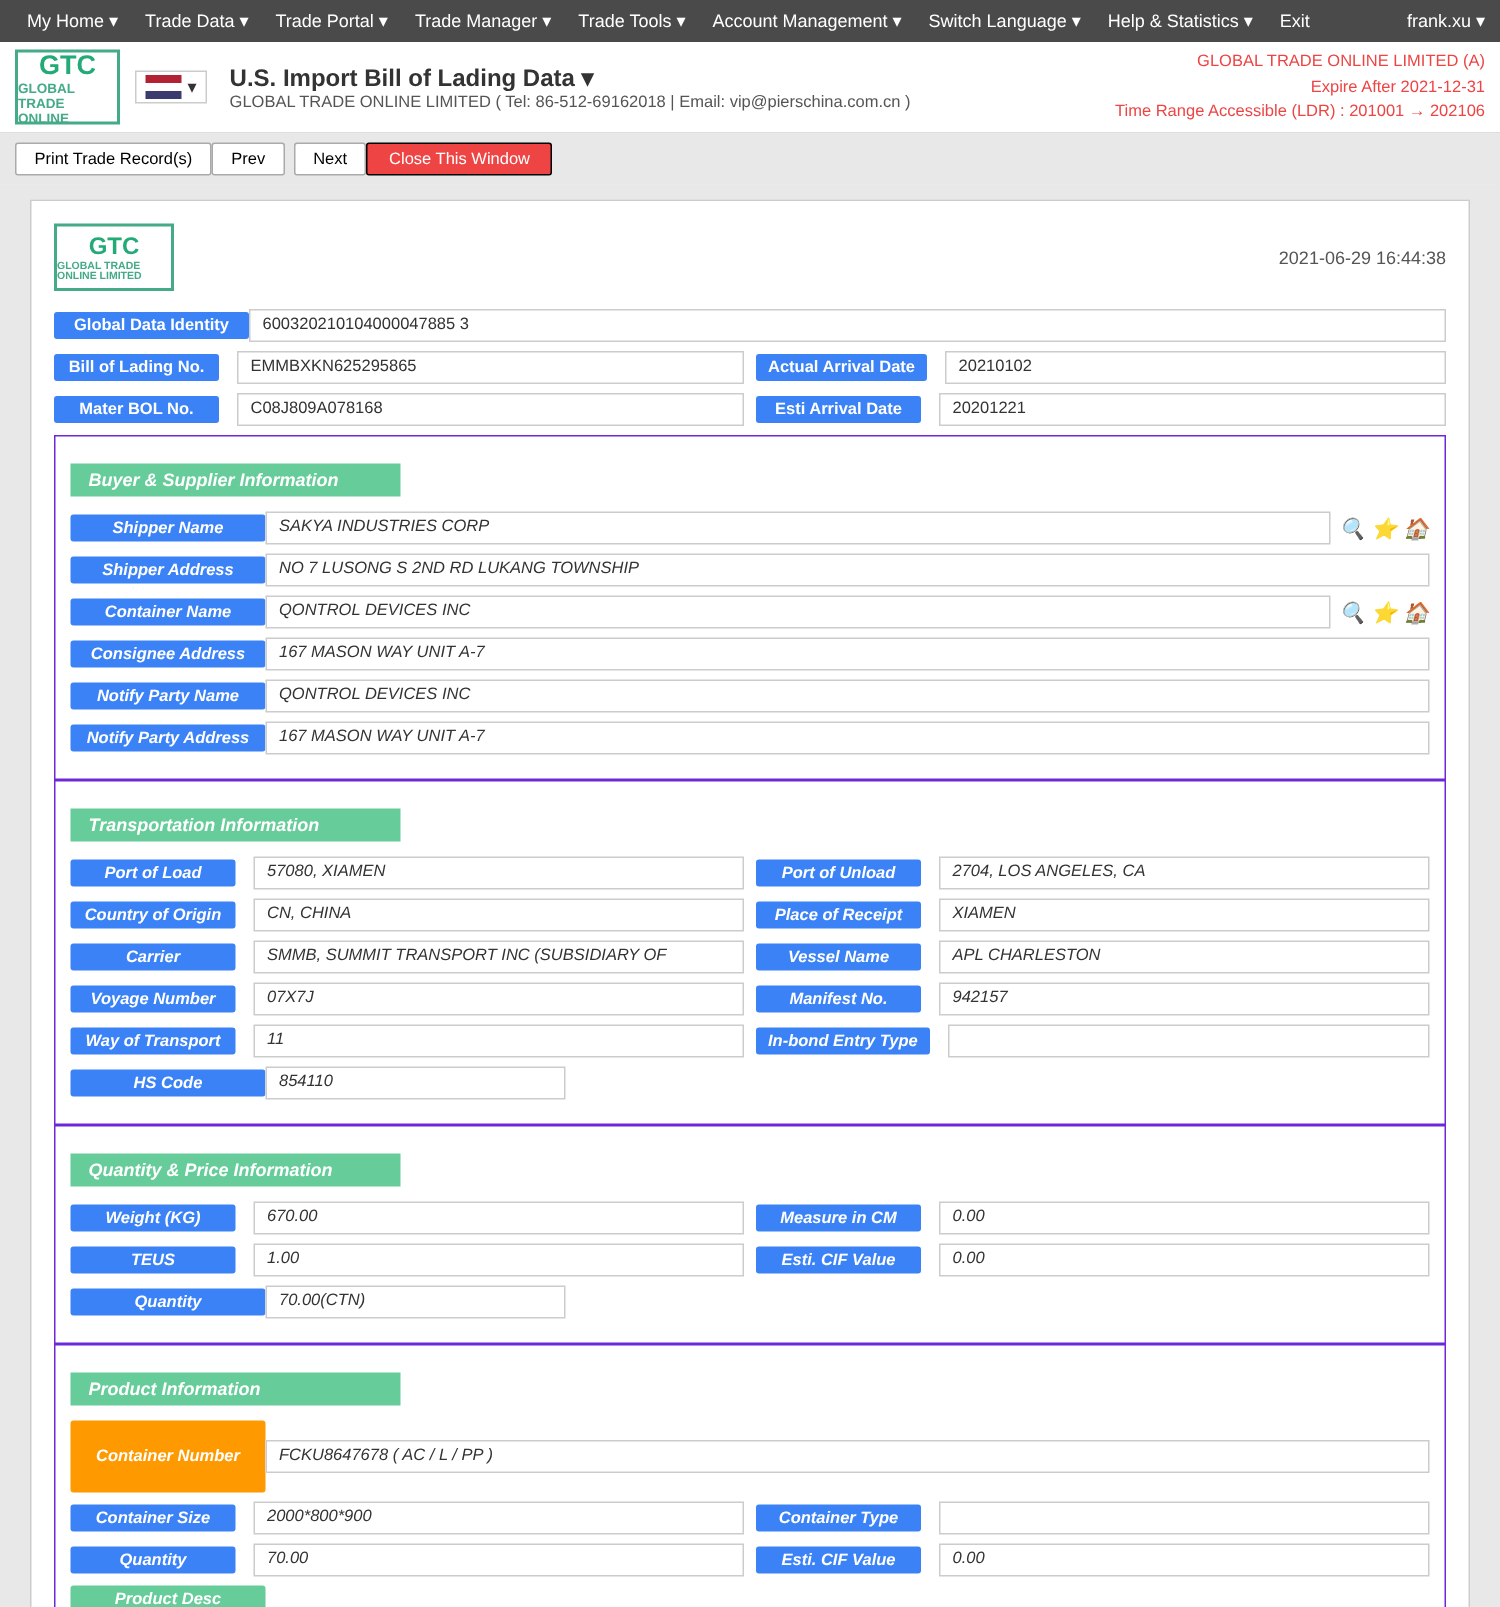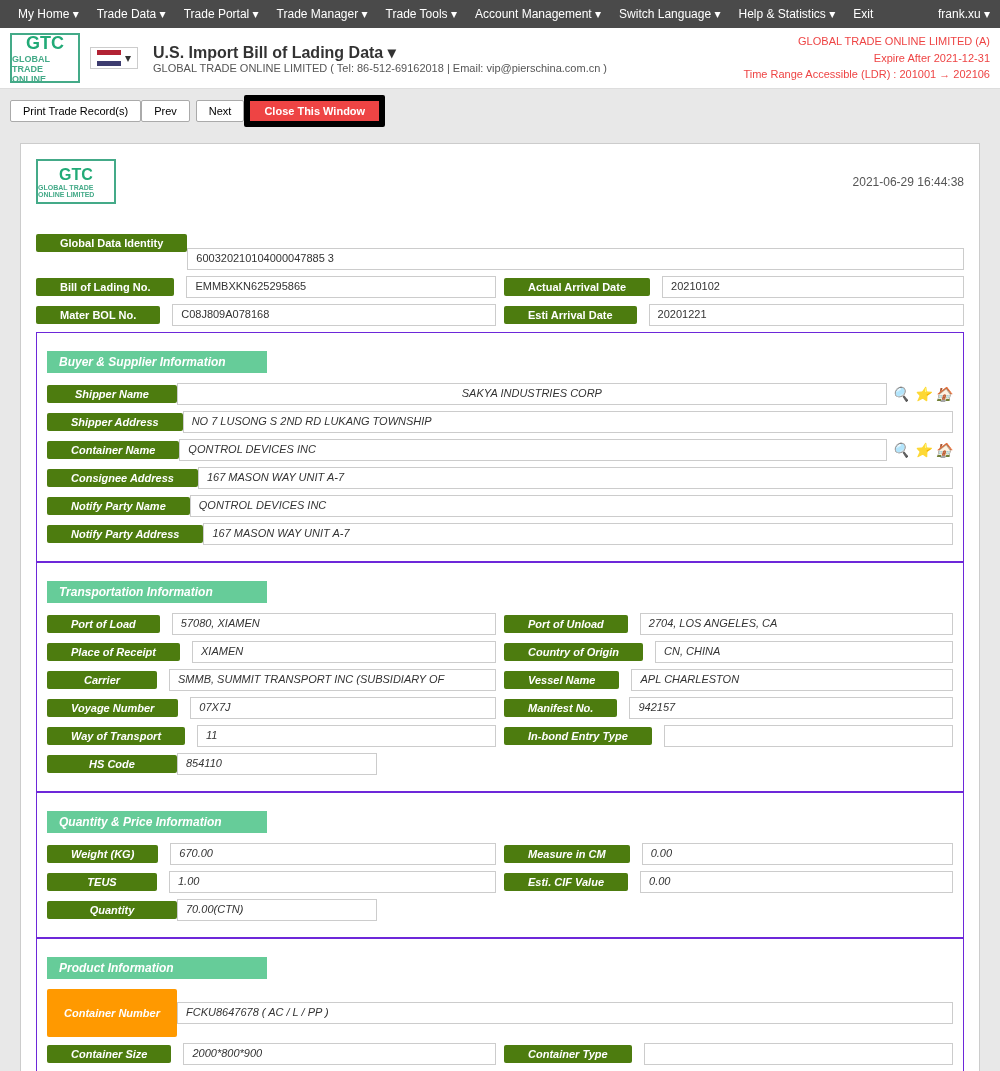--- a/index.html
+++ b/index.html
@@ -104,27 +104,26 @@
     .btn-nav {
       background: #fff;
       border: 1px solid #aaa;
       padding: 4px 12px;
       cursor: pointer;
       font-size: 11px;
       border-radius: 2px;
     }
     .btn-close {
       background: #e44;
-      border: 6px solid #000000;
+      border: 1px solid #000000;
       color: #fff;
       padding: 4px 14px;
       cursor: pointer;
       font-size: 11px;
       border-radius: 2px;
-      font-weight: bold;
     }
 
     
     .main-content {
       padding: 10px 20px;
       background: #e8e8e8;
     }
     .record-card {
       background: #fff;
       border: 1px solid #ccc;
@@ -156,23 +155,23 @@
     .record-logo-text { font-size: 7px; color: #4a8; }
     .record-timestamp { font-size: 12px; color: #555; }
 
     
     .field-row {
       display: flex;
       align-items: center;
       margin-bottom: 6px;
     }
     .field-label {
-      background: #4d7c0f;
-      color: #fff;
-      padding: 3px 24px;
+      background: #3b82f6;
+      color: #fff;
+      padding: 3px 8px;
       font-size: 11px;
       font-weight: bold;
       min-width: 130px;
       text-align: center;
       border-radius: 2px;
       white-space: nowrap;
     }
     .field-value {
       background: #fff;
       border: 1px solid #ccc;
@@ -303,21 +302,21 @@
         <div class="record-logo-box">
           <span style="color:#2a7;font-size:16px;font-weight:bold;">GTC</span>
           <span class="record-logo-text">GLOBAL TRADE ONLINE LIMITED</span>
         </div>
       </div>
       <div class="record-timestamp">2021-06-29 16:44:38</div>
     </div>
 
     <div class="field-row">
       <span class="field-label">Global Data Identity</span>
-      <span class="field-value" style="flex:1;margin-top:32px;">600320210104000047885 3</span>
+      <span class="field-value" style="flex:1;">600320210104000047885 3</span>
     </div>
 
     <div class="two-col-row">
       <div class="field-item">
         <span class="field-label">Bill of Lading No.</span>
         <span class="field-value">EMMBXKN625295865</span>
       </div>
       <div class="field-item">
         <span class="field-label">Actual Arrival Date</span>
         <span class="field-value">20210102</span>
@@ -334,21 +333,21 @@
         <span class="field-value">20201221</span>
       </div>
     </div>
 
     <div class="section-wrapper">
       <div class="section-header">Buyer &amp; Supplier Information</div>
 
       
       <div class="field-row">
         <span class="field-label">Shipper Name</span>
-        <span class="field-value" style="flex:1;text-align:center;">SAKYA INDUSTRIES CORP</span>
+        <span class="field-value" style="flex:1;">SAKYA INDUSTRIES CORP</span>
         <div class="field-icons">
           <span class="icon-small">🔍</span>
           <span class="icon-small">⭐</span>
           <span class="icon-small">🏠</span>
         </div>
       </div>
 
       
       <div class="field-row">
         <span class="field-label">Shipper Address</span>
@@ -396,27 +395,27 @@
         </div>
         <div class="field-item">
           <span class="field-label">Port of Unload</span>
           <span class="field-value">2704, LOS ANGELES, CA</span>
         </div>
       </div>
 
       
       <div class="two-col-row">
         <div class="field-item">
+          <span class="field-label">Country of Origin</span>
+          <span class="field-value">CN, CHINA</span>
+        </div>
+        <div class="field-item">
           <span class="field-label">Place of Receipt</span>
           <span class="field-value">XIAMEN</span>
         </div>
-        <div class="field-item">
-          <span class="field-label">Country of Origin</span>
-          <span class="field-value">CN, CHINA</span>
-        </div>
       </div>
 
       
       <div class="two-col-row">
         <div class="field-item">
           <span class="field-label">Carrier</span>
           <span class="field-value">SMMB, SUMMIT TRANSPORT INC (SUBSIDIARY OF</span>
         </div>
         <div class="field-item">
           <span class="field-label">Vessel Name</span>

